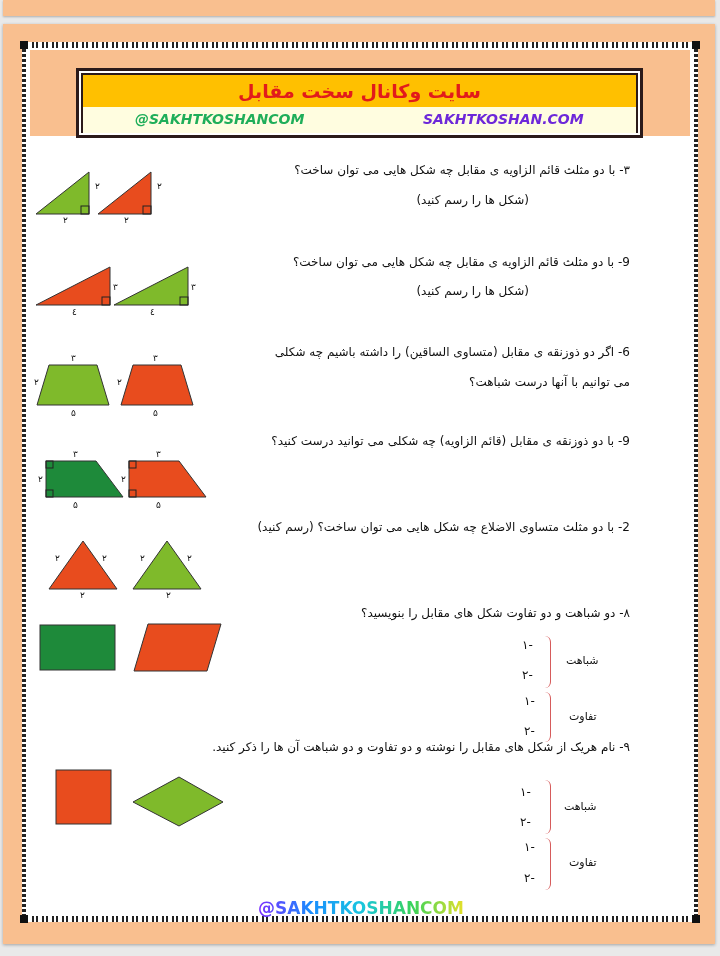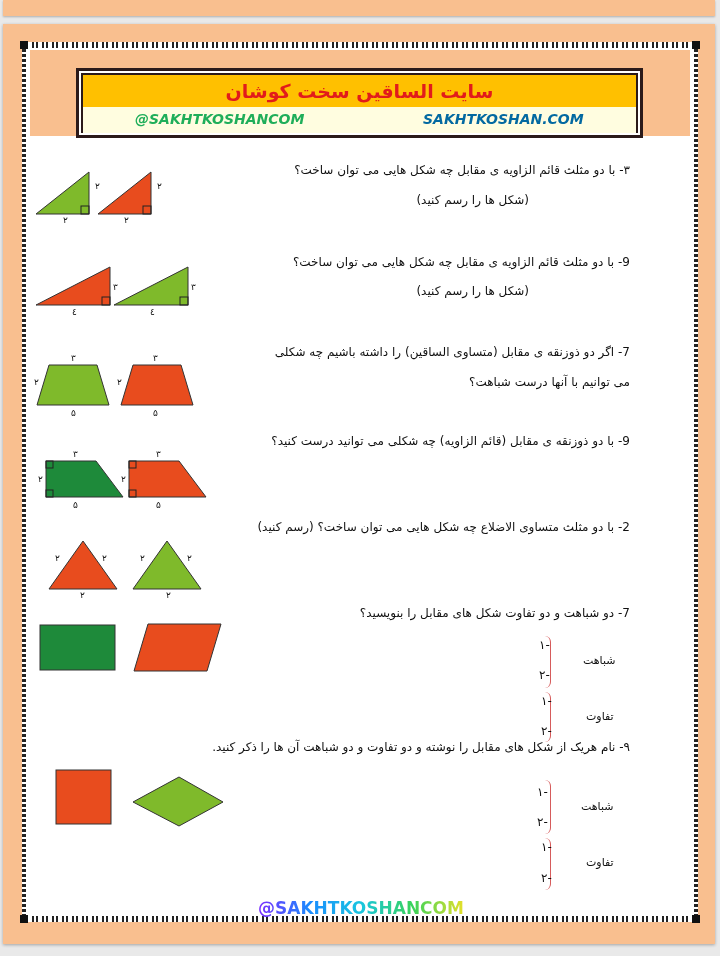--- a/index.html
+++ b/index.html
@@ -13,23 +13,23 @@
   .bord-l,.bord-r{position:absolute;top:44px;width:4px;height:876px;
     background:repeating-linear-gradient(180deg,#222 0 3px,#fff 3px 5px,#222 5px 8px,#fff 8px 10px);}
   .bord-l{left:22px;} .bord-r{left:694px;}
   .corner{position:absolute;width:8px;height:8px;background:#111;}
   .peach-band{position:absolute;left:30px;top:50px;width:660px;height:86px;background:#f9bf8f;}
   .header{position:absolute;left:76px;top:68px;width:567px;height:70px;border:3px solid #2b1a1a;background:#fff;padding:2px;box-sizing:border-box;}
   .header-inner{border:2px solid #2b1a1a;height:100%;box-sizing:border-box;}
   .h-title{height:32px;background:#ffc000;color:#e21b1b;font-weight:bold;font-size:19px;text-align:center;line-height:32px;direction:rtl;}
   .h-links{height:26px;background:#fffde0;position:relative;font-style:italic;font-weight:bold;font-size:14px;}
   .h-tg{position:absolute;left:52px;top:4px;color:#1fae5a;}
-  .h-site{position:absolute;left:340px;top:4px;color:#0369a1;}
+  .h-site{position:absolute;left:340px;top:4px;color:#6d28d9;}
   .q{position:absolute;direction:rtl;text-align:right;color:#111;font-size:12px;right:90px;}
-  .sub{position:absolute;direction:rtl;font-size:12px;color:#111;margin-left:17px;}
+  .sub{position:absolute;direction:rtl;font-size:12px;color:#111;}
   .num{position:absolute;font-size:9px;color:#111;}
   svg{position:absolute;overflow:visible;}
   .footer{position:absolute;left:258px;top:898px;font-weight:bold;font-size:17px;
     background:linear-gradient(90deg,#7b2cff,#1b8bff,#18c6e0,#39d35a,#e6e02a);
     -webkit-background-clip:text;background-clip:text;color:transparent;}
   .brace{position:absolute;width:6px;border-right:1.5px solid #d65b5b;border-radius:0 6px 6px 0;}
 </style>
 </head>
 <body>
 
@@ -41,21 +41,21 @@
 <div class="bord-bot"></div>
 <div class="bord-l"></div>
 <div class="bord-r"></div>
 <div class="corner" style="left:20px;top:41px"></div>
 <div class="corner" style="left:692px;top:41px"></div>
 <div class="corner" style="left:20px;top:915px"></div>
 <div class="corner" style="left:692px;top:915px"></div>
 
 <div class="header">
   <div class="header-inner">
-    <div class="h-title">سایت الساقین سخت کوشان</div>
+    <div class="h-title">سایت وکانال سخت مقابل</div>
     <div class="h-links">
       <span class="h-tg">@SAKHTKOSHANCOM</span>
       <span class="h-site">SAKHTKOSHAN.COM</span>
     </div>
   </div>
 </div>
 
 <div class="q" style="top:163px">۳- با دو مثلث قائم الزاویه ی مقابل چه شکل هایی می توان ساخت؟</div>
 <div class="sub" style="top:193px;right:191px">(شکل ها را رسم کنید)</div>
 <svg style="left:36px;top:172px" width="55" height="42">
@@ -79,21 +79,21 @@
   </svg>
 <svg style="left:114px;top:267px" width="75" height="38">
     <polygon points="0,38 74,0 74,38" fill="#7fba2b" stroke="#333"></polygon>
     <rect x="66" y="30" width="8" height="8" fill="none" stroke="#222"></rect>
   </svg>
 <span class="num" style="left:113px;top:282px">۳</span>
 <span class="num" style="left:191px;top:282px">۳</span>
 <span class="num" style="left:72px;top:307px">٤</span>
 <span class="num" style="left:150px;top:307px">٤</span>
 
-<div class="q" style="top:345px">7- اگر دو ذوزنقه ی مقابل (متساوی الساقین) را داشته باشیم چه شکلی</div>
+<div class="q" style="top:345px">6- اگر دو ذوزنقه ی مقابل (متساوی الساقین) را داشته باشیم چه شکلی</div>
 <div class="sub" style="top:375px;right:90px">می توانیم با آنها درست شباهت؟</div>
 <svg style="left:37px;top:365px" width="74" height="42">
     <polygon points="12,0 60,0 72,40 0,40" fill="#7fba2b" stroke="#333"></polygon>
   </svg>
 <svg style="left:121px;top:365px" width="74" height="42">
     <polygon points="12,0 60,0 72,40 0,40" fill="#e84c1e" stroke="#333"></polygon>
   </svg>
 <span class="num" style="left:71px;top:353px">۳</span>
 <span class="num" style="left:153px;top:353px">۳</span>
 <span class="num" style="left:34px;top:377px">۲</span>
@@ -126,21 +126,21 @@
 <svg style="left:133px;top:541px" width="70" height="48">
     <polygon points="34,0 68,48 0,48" fill="#7fba2b" stroke="#333"></polygon>
   </svg>
 <span class="num" style="left:55px;top:553px">۲</span>
 <span class="num" style="left:102px;top:553px">۲</span>
 <span class="num" style="left:80px;top:590px">۲</span>
 <span class="num" style="left:140px;top:553px">۲</span>
 <span class="num" style="left:187px;top:553px">۲</span>
 <span class="num" style="left:166px;top:590px">۲</span>
 
-<div class="q" style="top:606px">7- دو شباهت و دو تفاوت شکل های مقابل را بنویسید؟</div>
+<div class="q" style="top:606px">۸- دو شباهت و دو تفاوت شکل های مقابل را بنویسید؟</div>
 <svg style="left:40px;top:625px" width="76" height="46">
     <rect x="0" y="0" width="75" height="45" fill="#1e8a3a" stroke="#333"></rect>
   </svg>
 <svg style="left:134px;top:624px" width="88" height="48">
     <polygon points="14,0 87,0 73,47 0,47" fill="#e84c1e" stroke="#333"></polygon>
   </svg>
 <div class="brace" style="left:544px;top:636px;height:52px"></div>
 <div class="sub" style="left:566px;top:654px;font-size:11px">شباهت</div>
 <div class="sub" style="left:522px;top:638px">-۱</div>
 <div class="sub" style="left:522px;top:668px">-۲</div>

